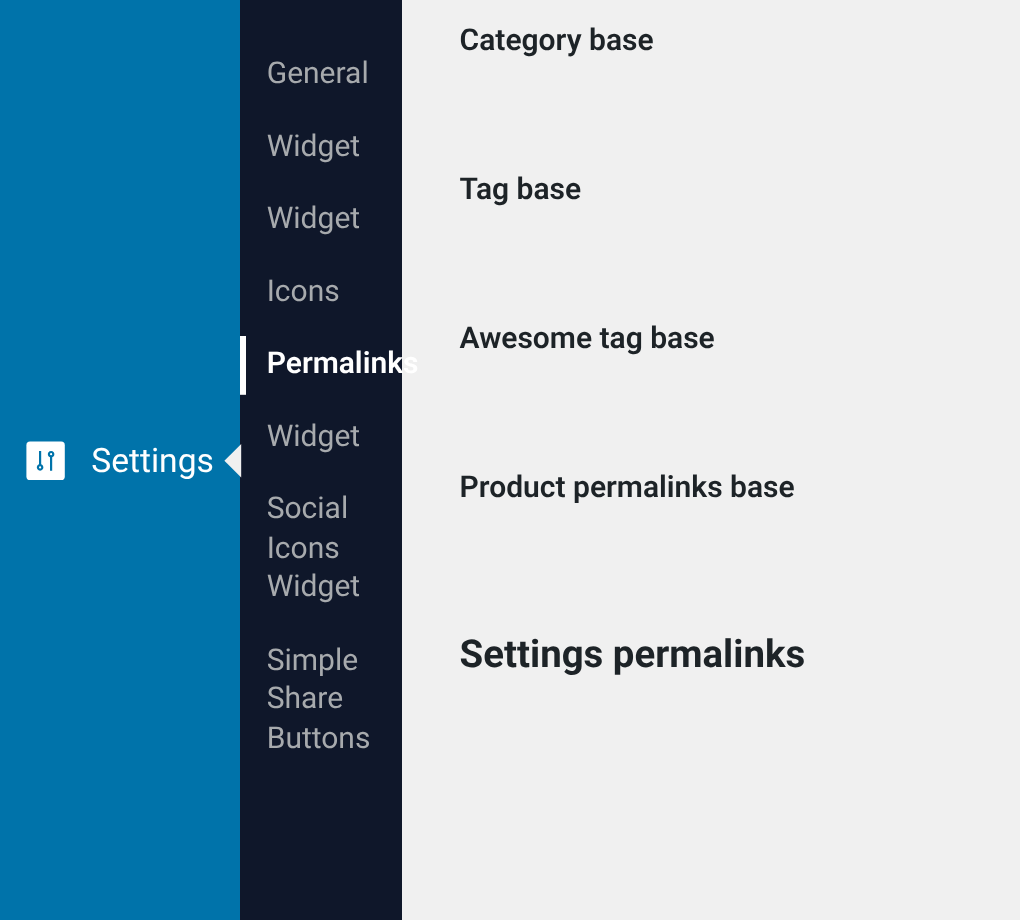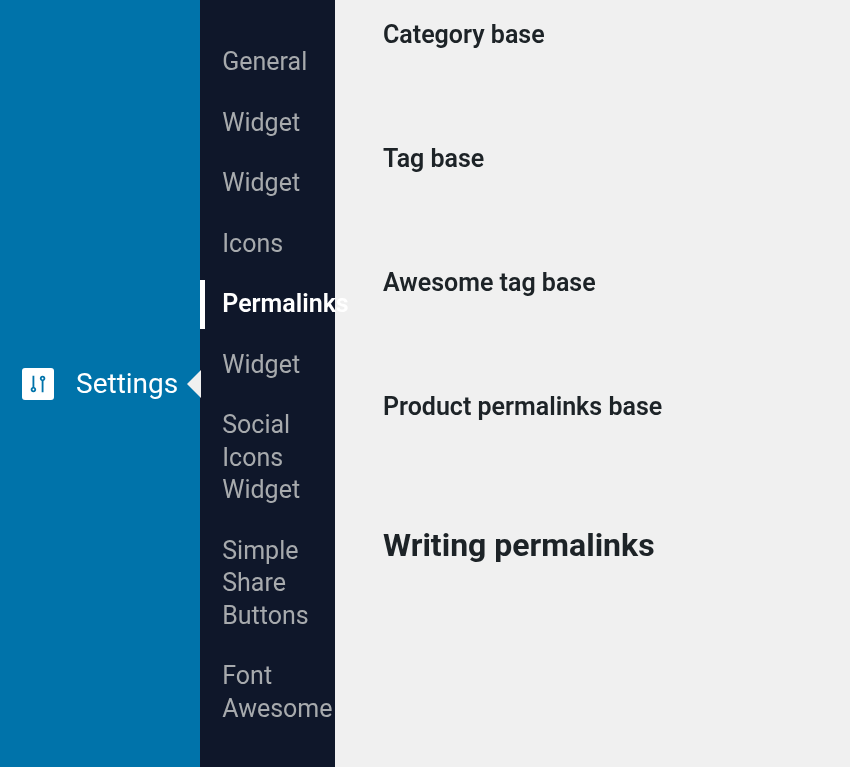--- a/index.html
+++ b/index.html
@@ -143,26 +143,23 @@
     </div>
     <div class="sidebar-item">
       <span>Widget</span>
     </div>
     <div class="sidebar-item">
       <span>Social Icons Widget</span>
     </div>
     <div class="sidebar-item">
       <span>Simple Share Buttons</span>
     </div>
-    <div class="sidebar-item">
-      <span>Font Awesome</span>
-    </div>
   </div>
   <div class="sidebar-footer"></div>
 </div>
 
 <div class="content">
   <div class="field-label">Category base</div>
   <div class="field-label">Tag base</div>
   <div class="field-label">Awesome tag base</div>
   <div class="field-label">Product permalinks base</div>
-  <div class="section-heading">Writing permalinks</div>
+  <div class="section-heading">Settings permalinks</div>
 </div>
 
 </body></html>

